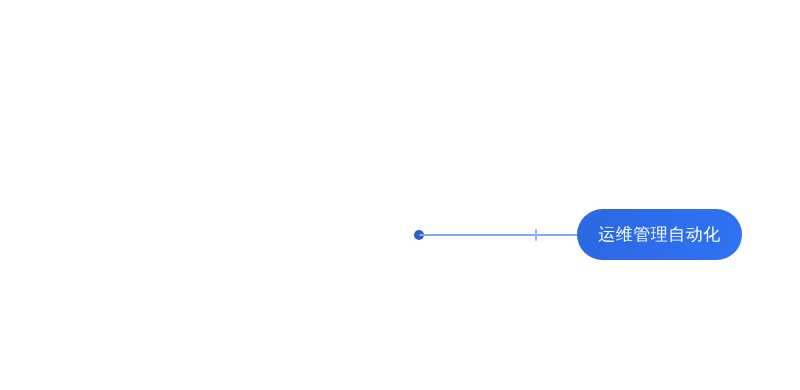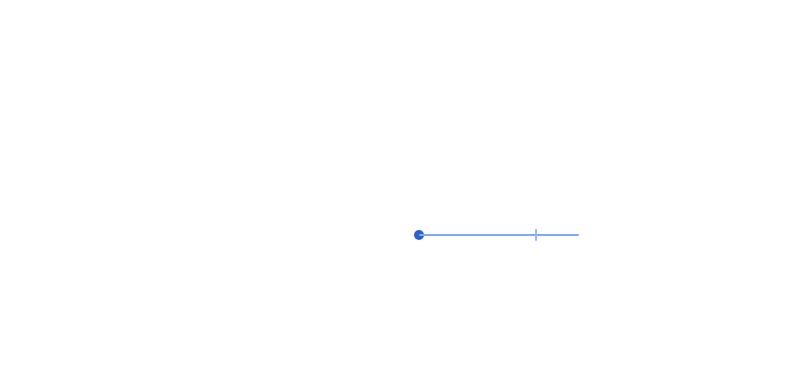--- a/index.html
+++ b/index.html
@@ -94,14 +94,17 @@
 <body>
 
 <div id="canvas">
 
   <div class="branch">
     <div class="branch-origin-dot"></div>
     <div class="branch-line"></div>
     <div class="branch-tick"></div>
   </div>
 
+  <div class="topic-node">
+    <span class="topic-node-label">运维管理自动化</span>
+  </div>
 
 </div>
 
 </body></html>

